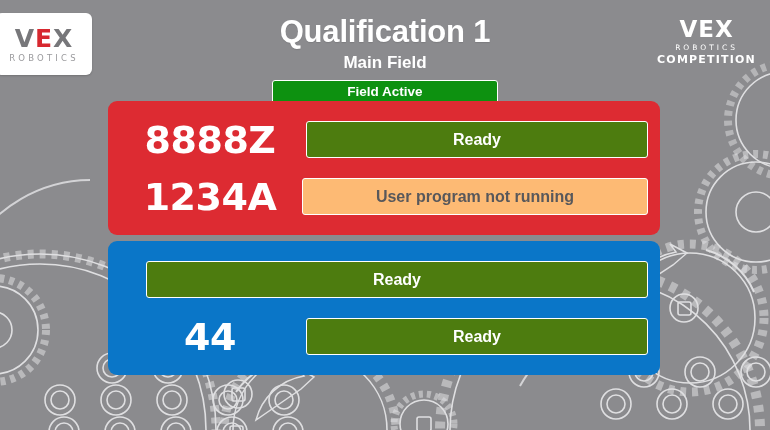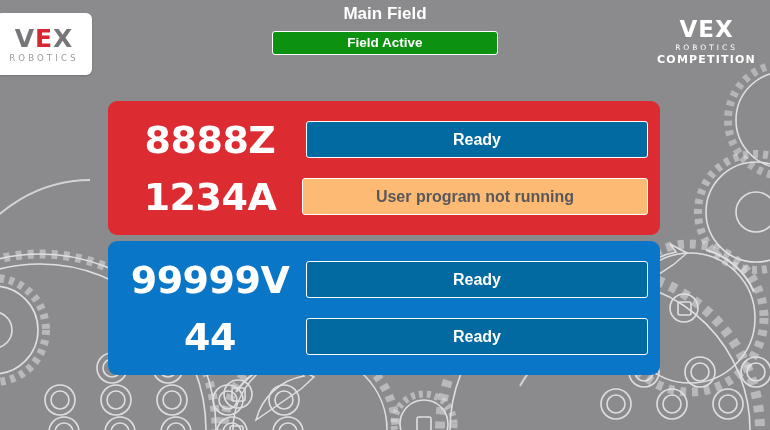--- a/index.html
+++ b/index.html
@@ -177,21 +177,21 @@
     border: 1.5px solid #ffffff;
     border-radius: 3px;
     display: flex;
     align-items: center;
     justify-content: center;
     font-size: 16px;
     font-weight: bold;
     box-sizing: border-box;
   }
   .status-ready {
-    background: #0369a1;
+    background: #4d7c0f;
     color: #ffffff;
   }
   .status-warn {
     background: #fdba74;
     color: #58585b;
     margin-left: 12px;
   }
 </style>
 </head>
 <body>
@@ -303,20 +303,21 @@
 </svg>
 
 <div class="header">
 
   <div class="logo-box">
     <div class="logo-vex"><span>V</span><span class="e">E</span><span>X</span></div>
     <div class="logo-sub">ROBOTICS</div>
   </div>
 
   <div class="title-block">
+    <div class="match-title">Qualification 1</div>
     <div class="field-name">Main Field</div>
     <div class="field-status">Field Active</div>
   </div>
 
   <div class="comp-logo">
     <div class="comp-vex"><span>V</span><span>E</span><span>X</span></div>
     <div class="comp-sub">ROBOTICS</div>
     <div class="comp-word">COMPETITION</div>
   </div>
 
@@ -328,20 +329,19 @@
     <div class="team-status status-ready">Ready</div>
   </div>
   <div class="team-row">
     <div class="team-number">1234A</div>
     <div class="team-status status-warn">User program not running</div>
   </div>
 </div>
 
 <div class="alliance" id="alliance-blue">
   <div class="team-row">
-    <div class="team-number">99999V</div>
     <div class="team-status status-ready">Ready</div>
   </div>
   <div class="team-row">
     <div class="team-number">44</div>
     <div class="team-status status-ready">Ready</div>
   </div>
 </div>
 
 </body></html>

